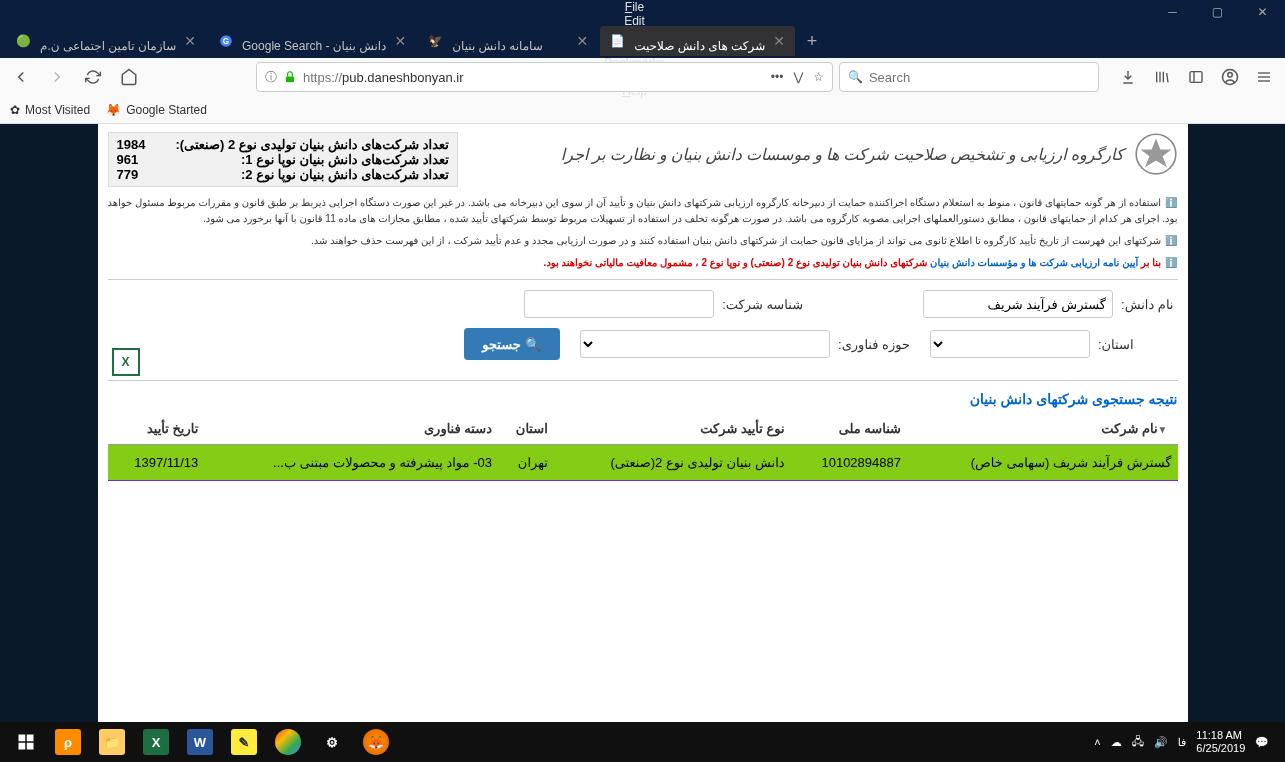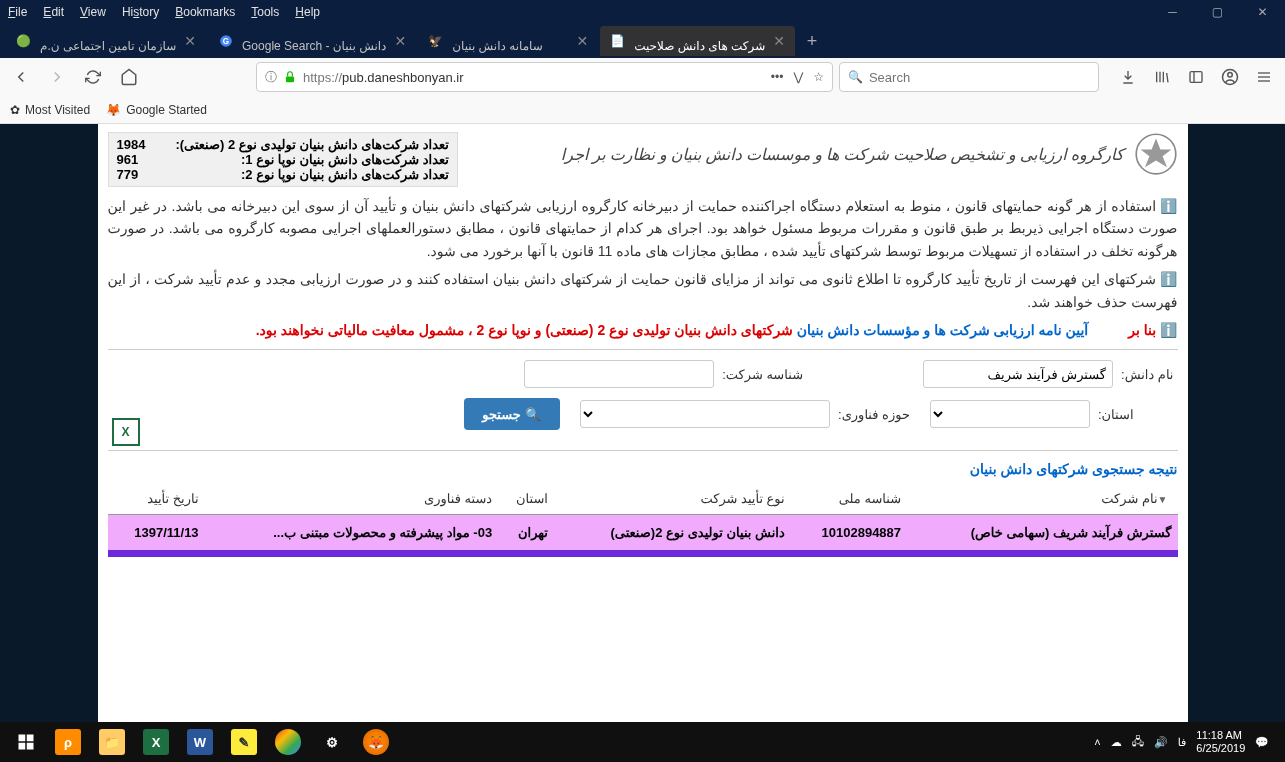--- a/index.html
+++ b/index.html
@@ -1,19 +1,19 @@
 <!DOCTYPE html>
 <html><head>
 <meta charset="utf-8">
 <style>
 * { margin: 0; padding: 0; box-sizing: border-box; }
 body { font-family: Tahoma, Arial, sans-serif; font-size: 12px; background: #0a1929; width: 1285px; height: 762px; overflow: hidden; position: relative; }
 
 
-.menubar { background: #0c1e3e; height: 24px; display: flex; align-items: center; padding: 0 8px; color: #e0e0e0; font-size: 12px; }
+.menubar { background: #0c1e3e; height: 24px; display: flex; align-items: center; padding: 0 8px; color: #e0e0e0; font-size: 12px; flex-direction: column; }
 .menubar span { margin-right: 16px; cursor: pointer; }
 .menubar span u { text-decoration: underline; }
 .window-controls { position: absolute; right: 0; top: 0; display: flex; height: 24px; }
 .window-controls div { width: 45px; display: flex; align-items: center; justify-content: center; color: #aaa; cursor: pointer; }
 
 
 .tabbar { background: #0c1e3e; height: 34px; display: flex; align-items: center; padding-left: 6px; }
 .tab { height: 30px; display: flex; align-items: center; padding: 0 10px; color: #c0c0c0; font-size: 12px; min-width: 180px; max-width: 230px; border-top-left-radius: 4px; border-top-right-radius: 4px; margin-right: 2px; cursor: pointer; position: relative; }
 .tab.active { background: #323234; color: #fff; }
 .tab .favicon { width: 16px; height: 16px; margin-right: 8px; flex-shrink: 0; display: inline-flex; align-items: center; justify-content: center; }
@@ -45,41 +45,41 @@
 
 .header-row { display: flex; justify-content: space-between; align-items: flex-start; margin-bottom: 8px; }
 .logo-area { display: flex; align-items: center; gap: 10px; }
 .logo-text { font-family: Tahoma; font-size: 16px; color: #444; font-style: italic; }
 .stats-box { background: #f0f0f0; border: 1px solid #ddd; padding: 4px 8px; font-size: 13px; }
 .stats-box .row { display: flex; justify-content: space-between; gap: 30px; direction: rtl; }
 .stats-box .row .lbl { color: #000; font-weight: bold; }
 .stats-box .row .val { color: #000; font-weight: bold; direction: ltr; }
 
 
-.info { font-size: 14px; color: #333; margin: 6px 0; line-height: 1.6; text-align: justify; }
+.info { font-size: 10px; color: #333; margin: 6px 0; line-height: 1.6; text-align: justify; }
 .info .bullet { color: #0066cc; margin-left: 4px; }
-.info .red { color: #d00; font-weight: bold; margin-left: 36px; }
+.info .red { color: #d00; font-weight: bold; }
 .info .blue { color: #0066cc; font-weight: bold; }
 
 
 .search-form { border-top: 1px solid #ccc; border-bottom: 1px solid #ccc; padding: 10px 4px; margin-top: 8px; position: relative; }
 .form-row { display: flex; gap: 20px; margin-bottom: 10px; align-items: center; }
 .form-group { display: flex; align-items: center; gap: 8px; }
 .form-group label { font-size: 13px; font-weight: normal; color: #333; white-space: nowrap; }
 .form-group input, .form-group select { height: 28px; border: 1px solid #ccc; border-radius: 3px; padding: 0 6px; font-size: 13px; width: 190px; background: #fff; }
 .form-group select { width: 250px; }
 .btn-search { background: #337ab7; color: #fff; border: none; height: 32px; padding: 0 18px; border-radius: 4px; font-size: 13px; font-weight: bold; cursor: pointer; display: flex; align-items: center; gap: 5px; }
 .excel-icon { position: absolute; left: 4px; bottom: 4px; width: 28px; height: 28px; border: 2px solid #1d6f42; display: flex; align-items: center; justify-content: center; color: #1d6f42; font-weight: bold; cursor: pointer; background: #fff; }
 
 
 .results-title { color: #0066cc; font-size: 14px; font-weight: bold; margin: 10px 0 6px; }
 table.results { width: 100%; border-collapse: collapse; font-size: 13px; }
-table.results th { text-align: right; padding: 8px 6px; color: #333; font-weight: normal; border-bottom: 1px solid #999; }
+table.results th { text-align: right; padding: 8px 6px; color: #333; font-weight: bold; border-bottom: 1px solid #999; }
 table.results th:first-child { position: relative; }
-table.results td { padding: 10px 6px; color: #000; font-weight: bold; border-bottom: 7px solid #6d28d9; background:#f0abfc; }
+table.results td { padding: 10px 6px; color: #000; font-weight: normal; border-bottom: 1px solid #6d28d9; background:#84cc16; }
 .sort-arrow { font-size: 10px; color: #666; margin-right: 4px; }
 
 
 .taskbar { position: absolute; bottom: 0; left: 0; right: 0; height: 40px; background: #101010; display: flex; align-items: center; padding: 0 6px; }
 .taskbar .start { width: 40px; height: 40px; display: flex; align-items: center; justify-content: center; color: #fff; cursor: pointer; }
 .taskbar .app { width: 44px; height: 40px; display: flex; align-items: center; justify-content: center; cursor: pointer; }
 .taskbar .app .ico { width: 26px; height: 26px; border-radius: 3px; display: flex; align-items: center; justify-content: center; color: #fff; font-size: 13px; font-weight: bold; }
 .taskbar-right { margin-left: auto; display: flex; align-items: center; color: #fff; font-size: 11px; gap: 10px; padding-right: 10px; }
 .taskbar-right .clock { line-height: 1.2; }
 

